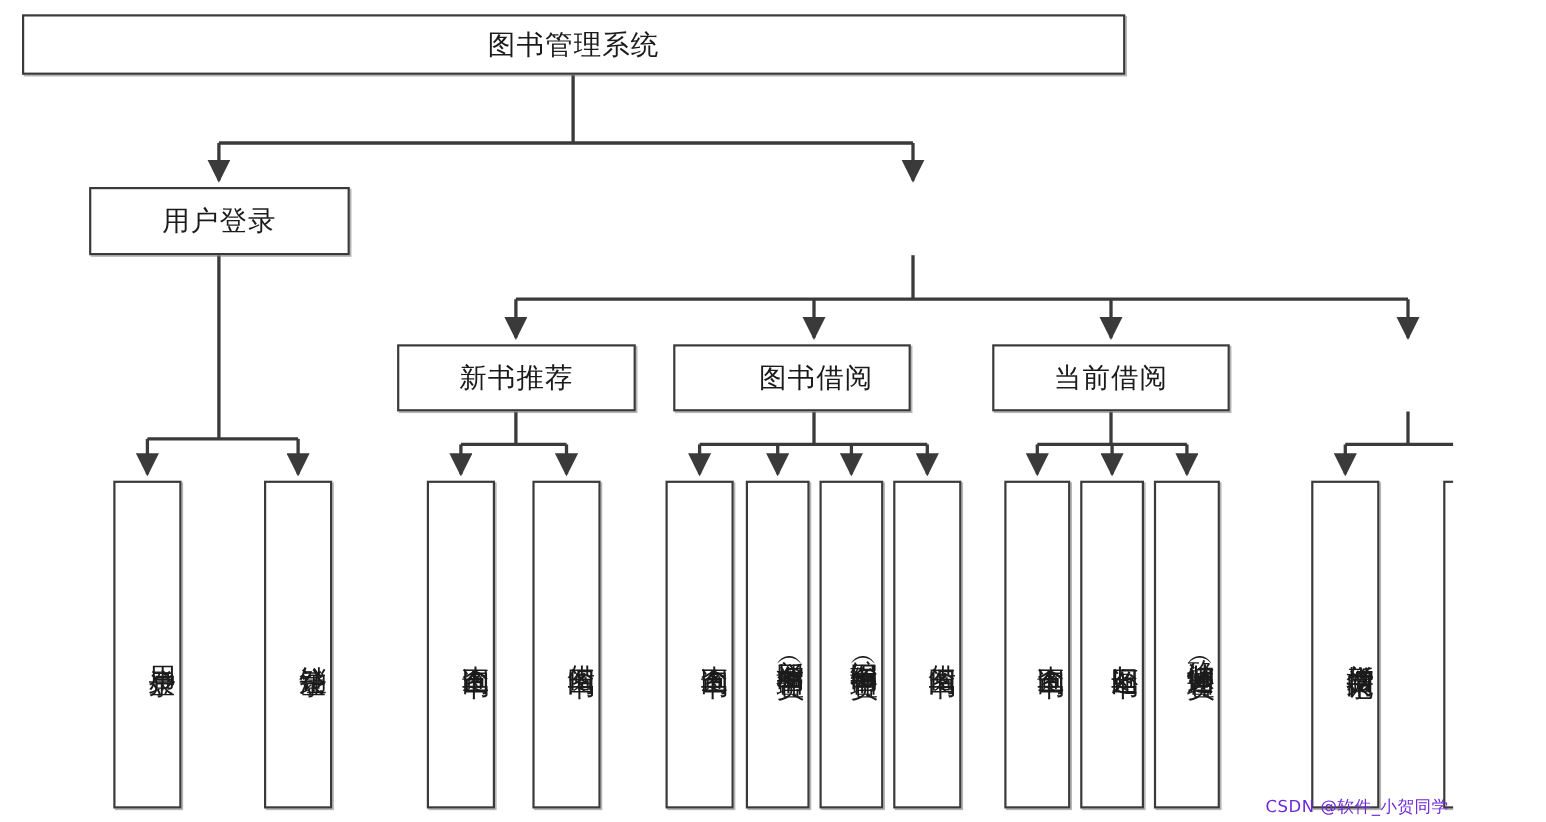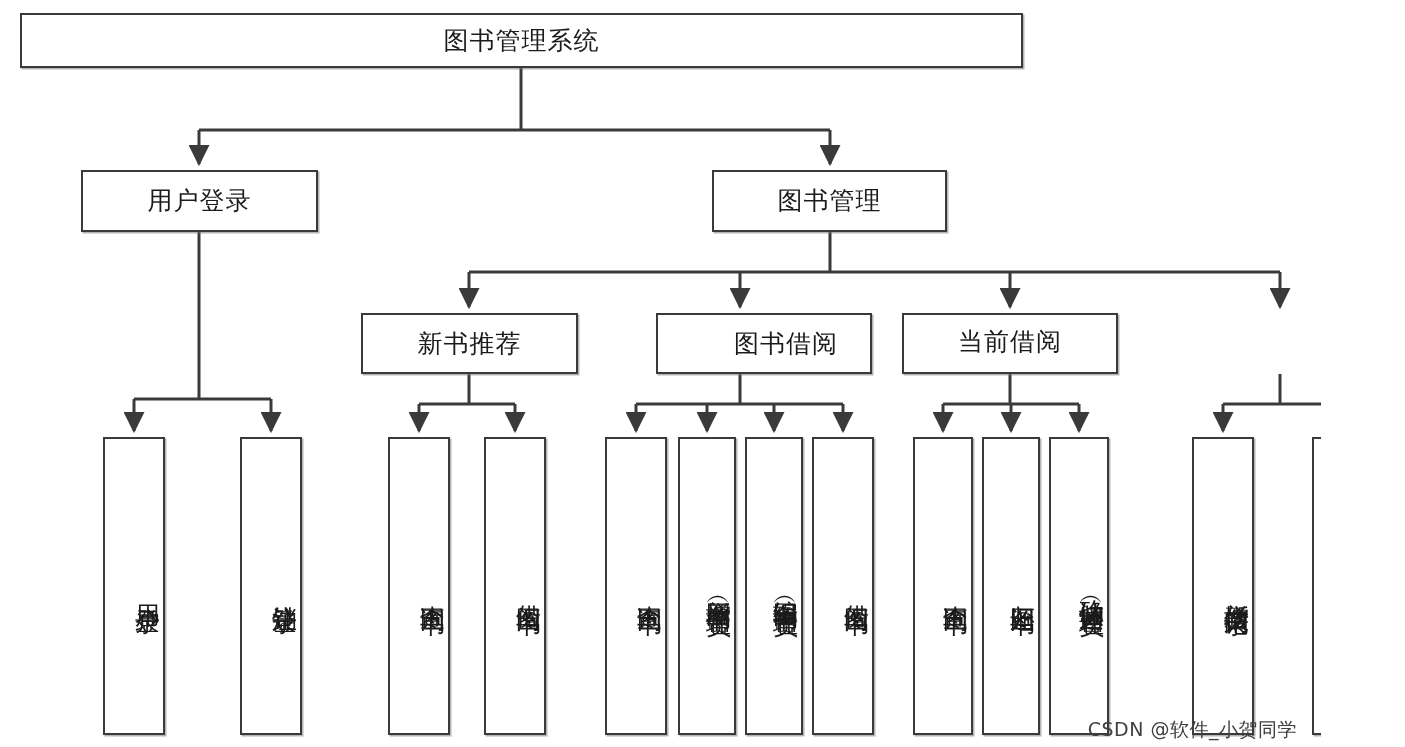--- a/index.html
+++ b/index.html
@@ -51,24 +51,24 @@
     padding-top: 6px;
   }
   .node.vert > .vtext {
     writing-mode: vertical-rl;
     text-orientation: upright;
     display: block;
     max-height: 100%;
   }
   .watermark {
     position: absolute;
-    right: 24px;
+    right: 4px;
     bottom: 4px;
-    font-size: 19px;
-    color: #404040;
+    font-size: 15px;
+    color: #6d28d9;
     letter-spacing: 0.5px;
     white-space: nowrap;
     pointer-events: none;
   }
 </style>
 </head>
 <body>
 
 <div id="canvas">
 
@@ -122,31 +122,28 @@
     </g>
   </svg>
 
   <div class="node horiz" style="left:20px; top:13px; width:1003px; height:55px;">
     <span>图书管理系统</span>
   </div>
 
   <div class="node horiz" style="left:81px; top:170px; width:237px; height:62px;">
     <span>用户登录</span>
   </div>
-  <div class="node horiz" style="left:712px; top:170px; width:235px; height:62px;">
-    <span>图书管理</span>
-  </div>
 
   <div class="node horiz" style="left:361px; top:313px; width:217px; height:61px;text-align:right;">
     <span>新书推荐</span>
   </div>
-  <div class="node horiz" style="left:656px; top:313px; width:216px; height:61px;padding-left:44px;">
+  <div class="node horiz" style="left:612px; top:313px; width:216px; height:61px;padding-left:44px;">
     <span>图书借阅</span>
   </div>
-  <div class="node horiz" style="left:902px; top:313px; width:216px; height:61px;font-family:Liberation Mono, monospace;">
+  <div class="node horiz" style="left:902px; top:313px; width:216px; height:61px;">
     <span>当前借阅</span>
   </div>
 
   <div class="node vert" style="left:103px; top:437px; width:62px; height:298px;">
     <span class="vtext">用户登录</span>
   </div>
   <div class="node vert" style="left:240px; top:437px; width:62px; height:298px;">
     <span class="vtext">注销登录</span>
   </div>
 

